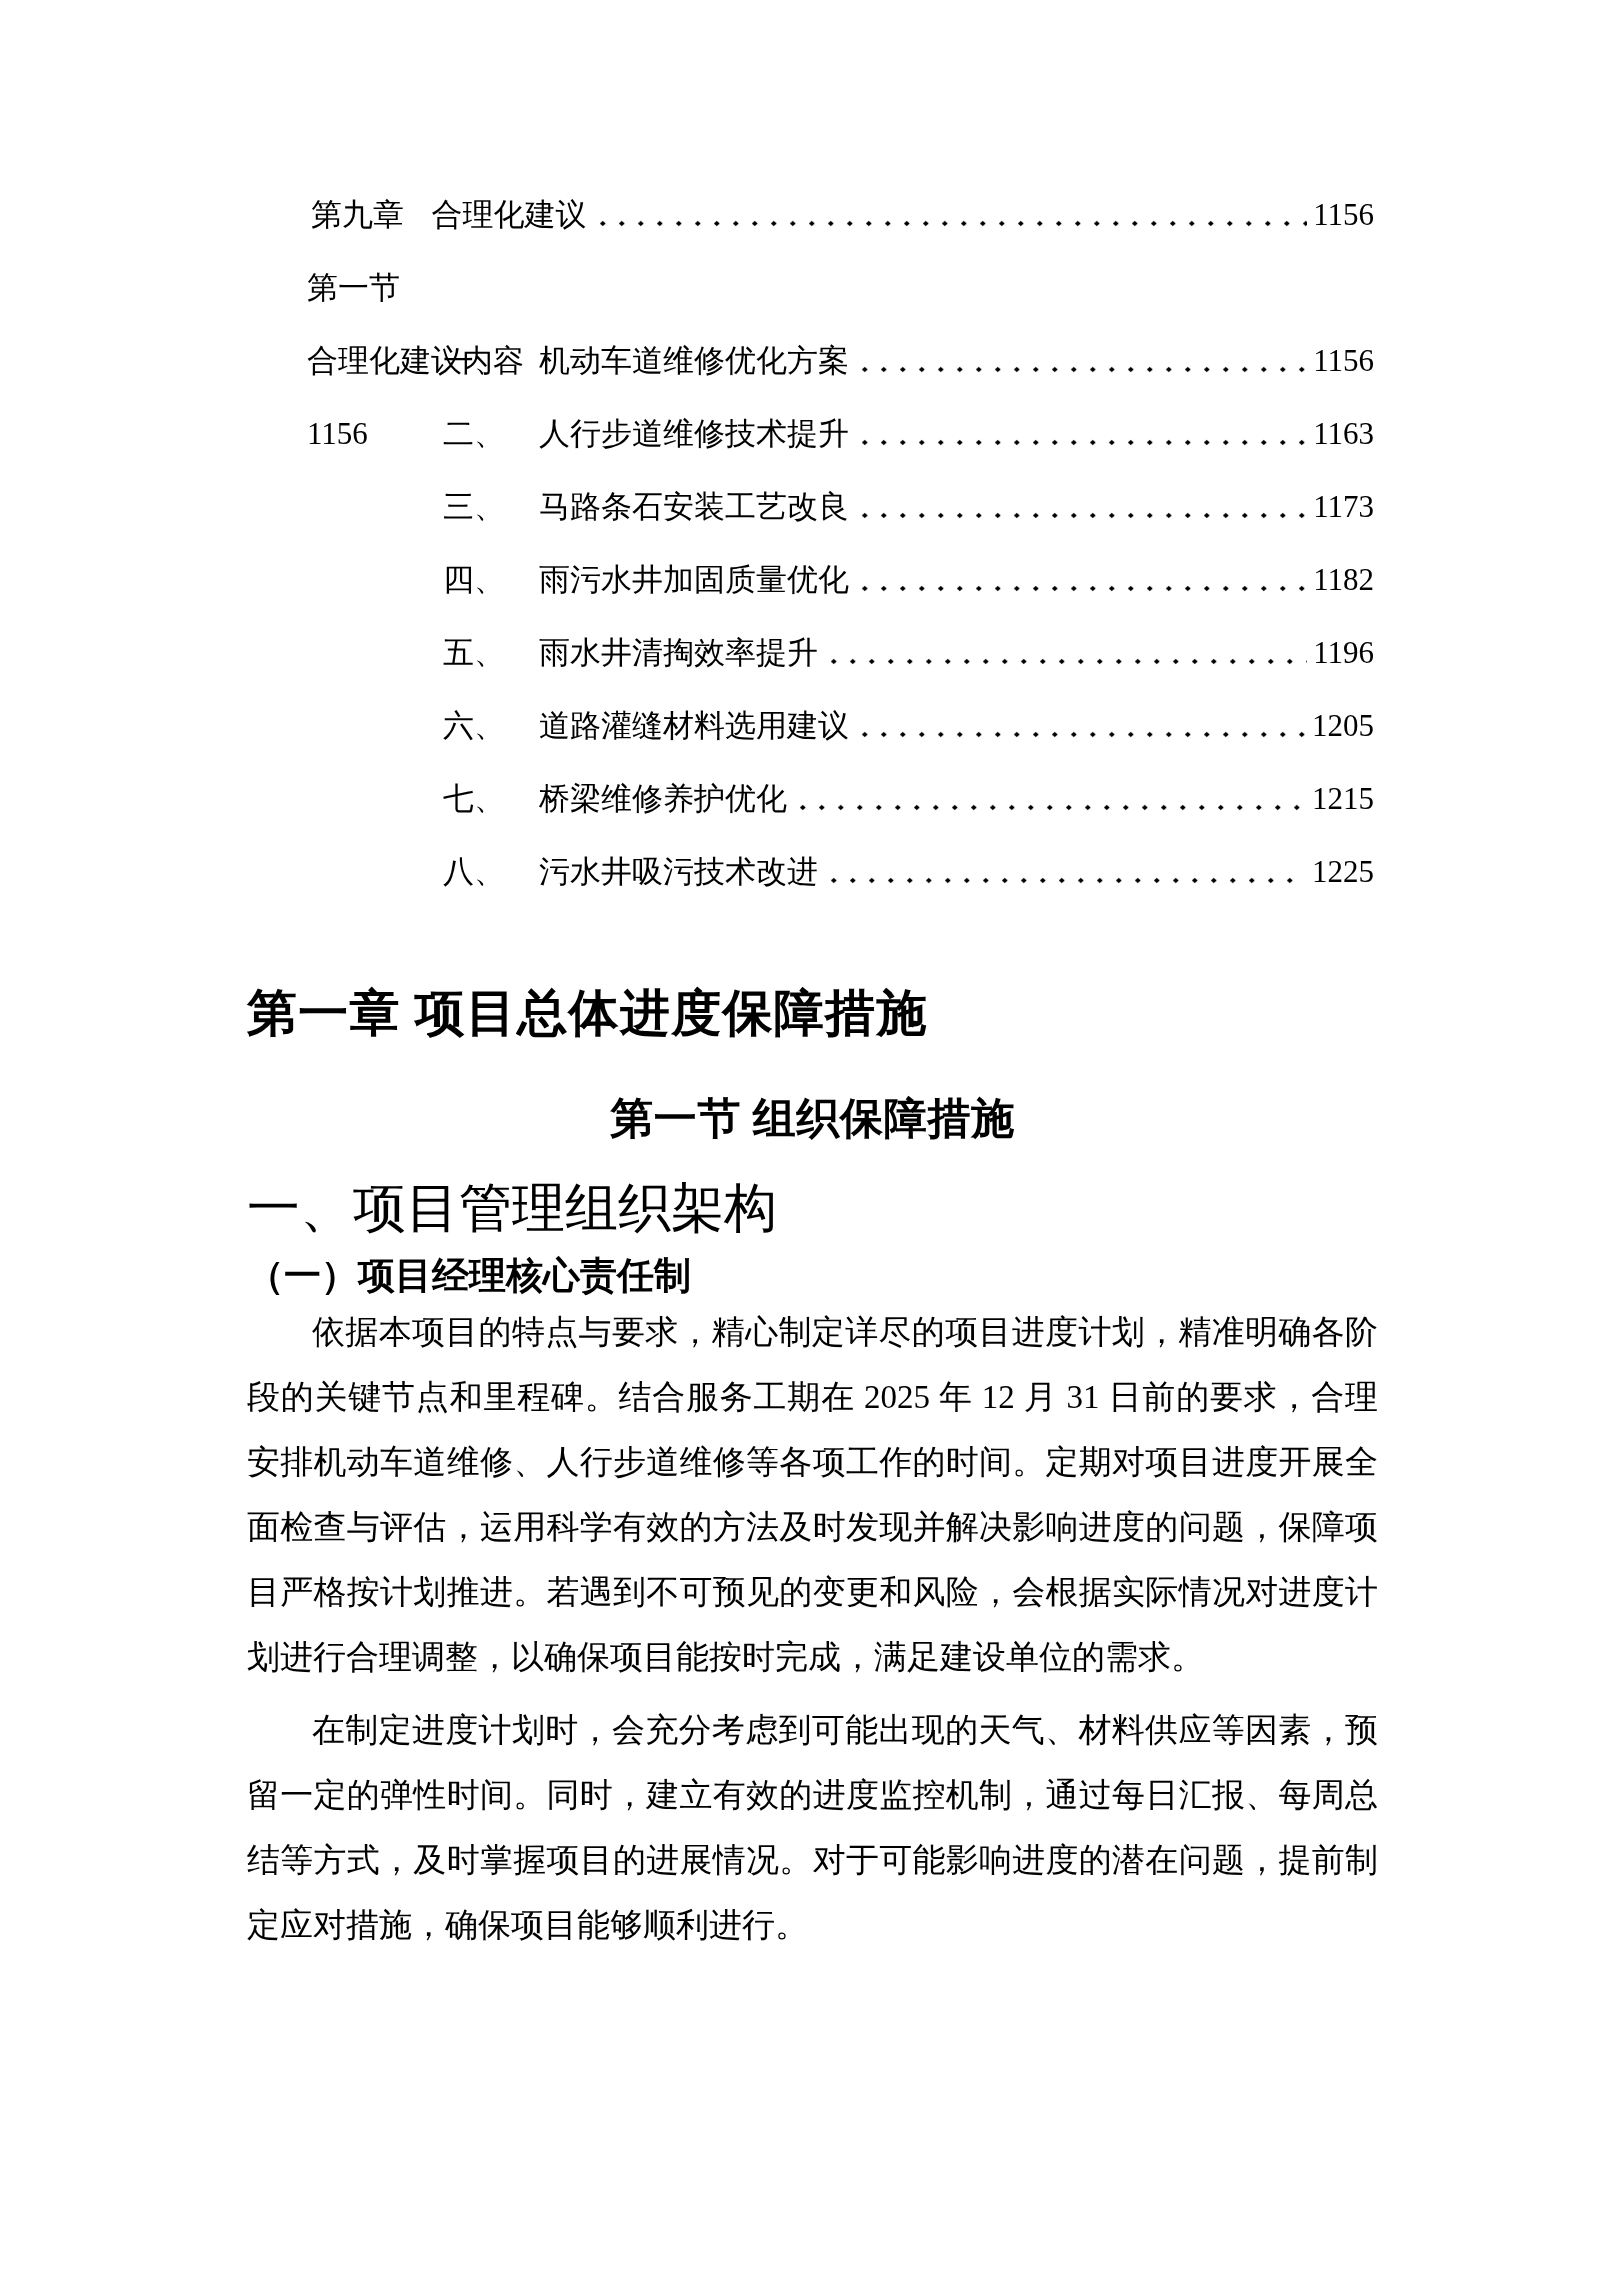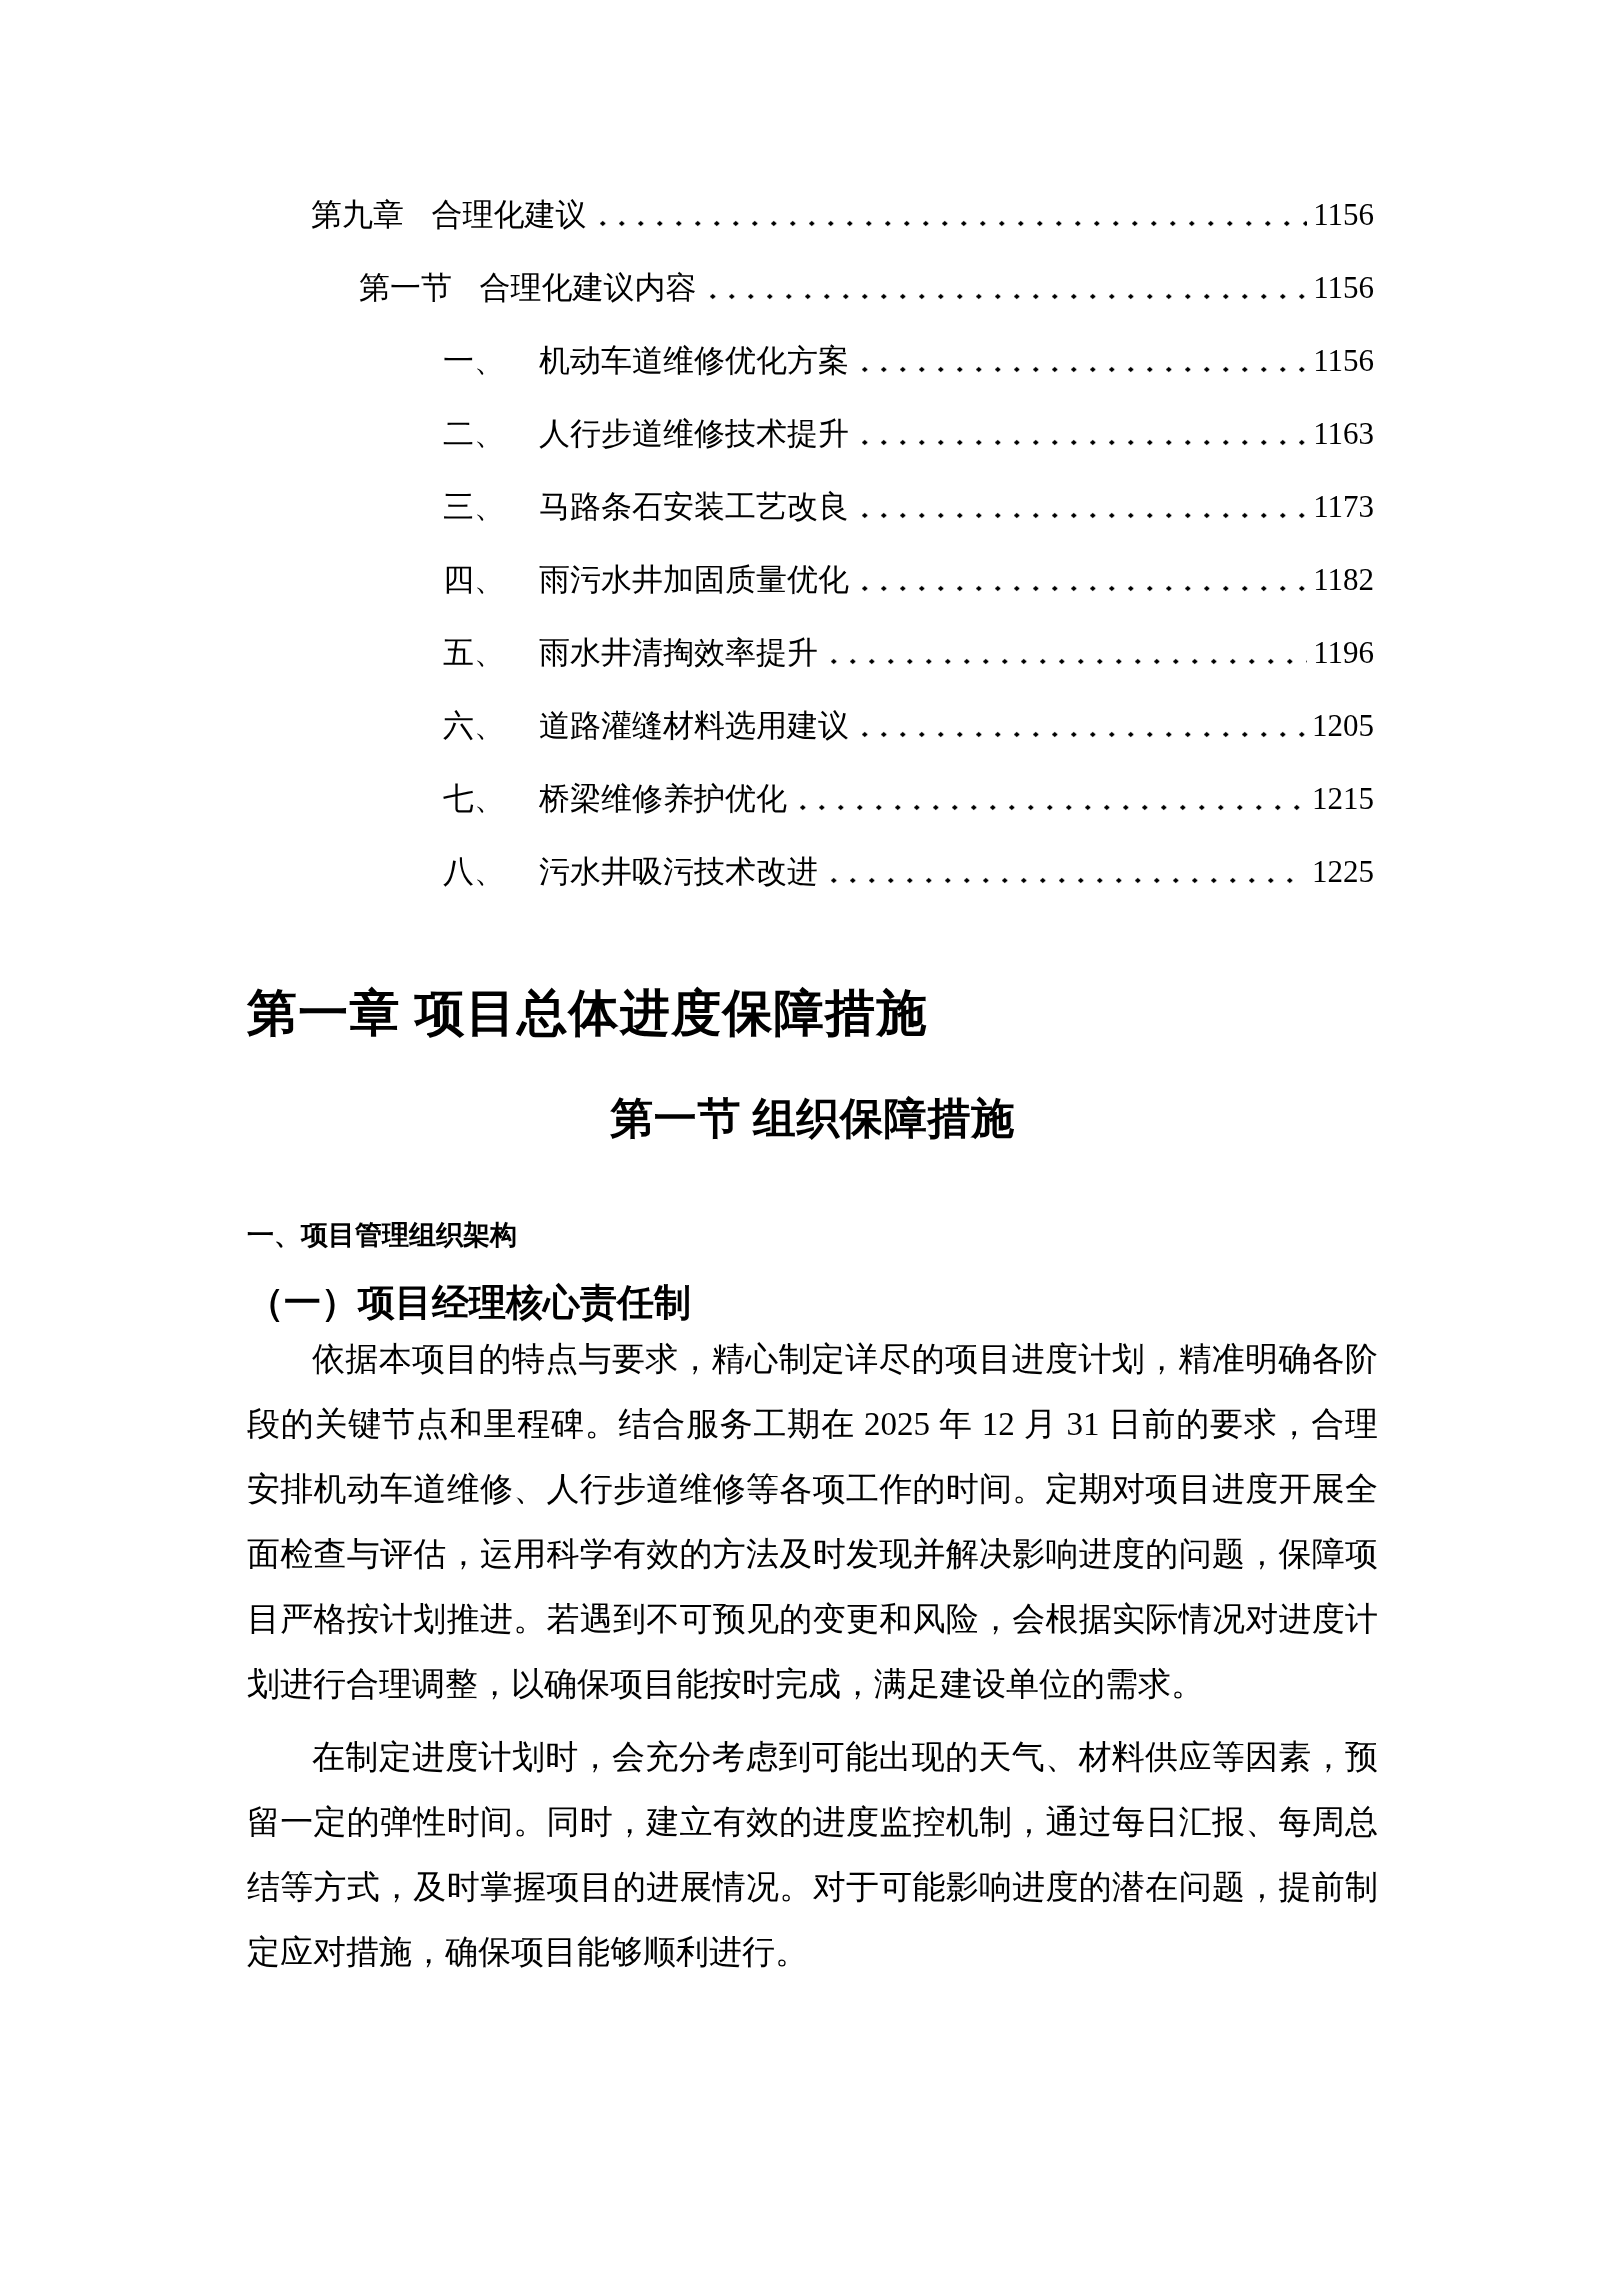--- a/index.html
+++ b/index.html
@@ -25,21 +25,21 @@
   .toc-row {
     display: flex;
     align-items: baseline;
     height: 73px;
     line-height: 73px;
     font-size: 31px;
     white-space: nowrap;
     padding-right: 3.9px;
   }
   .toc-row.lv1 { margin-left: 64px; }
-  .toc-row.lv2 { margin-left: 112px; }
+  .toc-row.lv2 { margin-left: 60px; flex-direction: column; }
   .toc-row.lv3 { margin-left: 196px; }
   .toc-num  { flex: 0 0 auto; }
   .lv1 .toc-num, .lv2 .toc-num { margin-right: 27.5px; }
   .lv3 .toc-num { margin-right: 34px; }
   .toc-title { flex: 0 0 auto; }
   .toc-leader {
     flex: 1 1 auto;
     align-self: stretch;
     margin: 0 6.5px 0 5.2px;
     background-image: radial-gradient(circle 2.2px at center, #000 97%, transparent 100%);
@@ -59,24 +59,24 @@
   }
   .h-section {
     margin: 44px 0 0 0;
     font-size: 43px;
     line-height: 58px;
     font-weight: 700;
     letter-spacing: 0.7px;
     text-align: center;
   }
   .h-sub {
-    margin: 60px 0 0 0;
-    font-size: 27px;
+    margin: 33px 0 0 0;
+    font-size: 53px;
     line-height: 54px;
-    font-weight: 700;
+    font-weight: 400;
   }
   .h-clause1 {
     margin: 17px 0 0 0;
     font-size: 37px;
     line-height: 48px;
     font-weight: 700;
   }
   .h-clause2 {
     margin: 13px 0 0 0;
     font-size: 35px;

